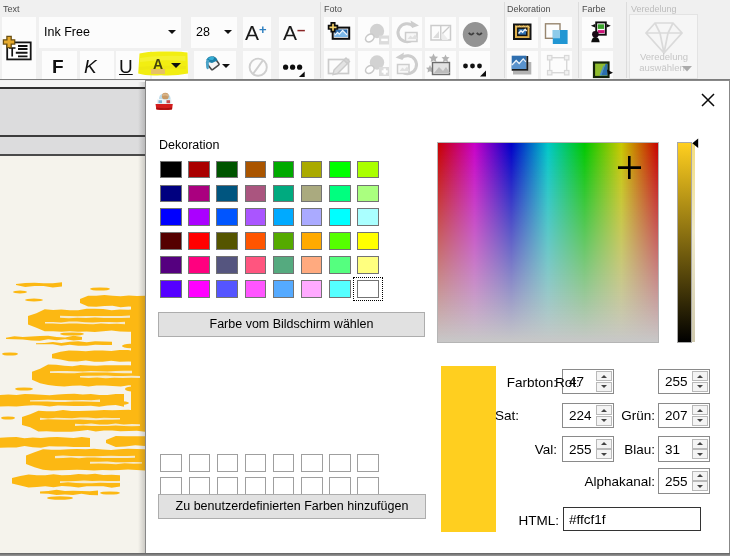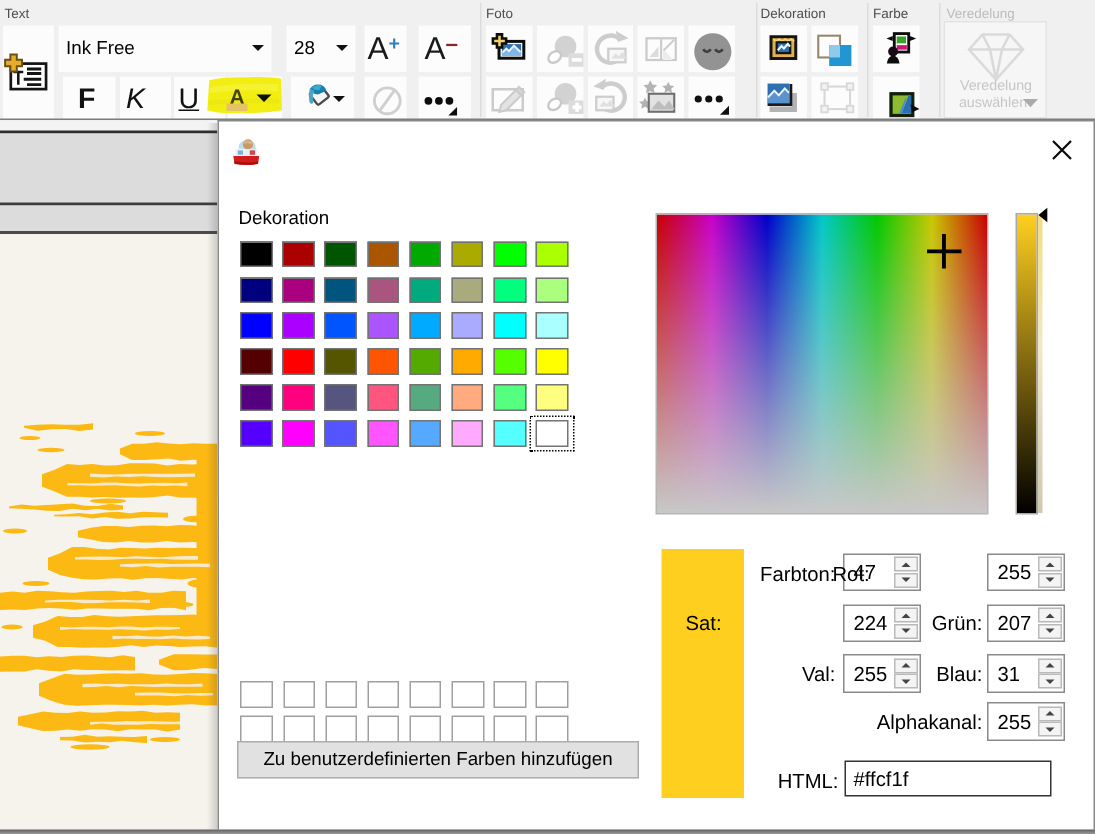--- a/index.html
+++ b/index.html
@@ -360,20 +360,21 @@
   <div class="gc" style="left:188.3px;top:279.9px;background:#ff00ff"></div>
   <div class="gc" style="left:216.4px;top:279.9px;background:#5555ff"></div>
   <div class="gc" style="left:244.5px;top:279.9px;background:#ff55ff"></div>
   <div class="gc" style="left:272.6px;top:279.9px;background:#55aaff"></div>
   <div class="gc" style="left:300.7px;top:279.9px;background:#ffaaff"></div>
   <div class="gc" style="left:328.8px;top:279.9px;background:#55ffff"></div>
   <div class="gc" style="left:356.9px;top:279.9px;background:#ffffff"></div>
 
   <div class="abs" style="left:353.4px;top:276.5px;width:29.4px;height:24.9px;border:1px dotted #000"></div>
 
+  <div class="btn" style="left:158px;top:312px;width:267px;height:24.7px;line-height:23px">Farbe vom Bildschirm wählen</div>
 
   <div class="cc" style="left:160.4px;top:454.3px"></div>
   <div class="cc" style="left:188.5px;top:454.3px"></div>
   <div class="cc" style="left:216.7px;top:454.3px"></div>
   <div class="cc" style="left:244.8px;top:454.3px"></div>
   <div class="cc" style="left:272.9px;top:454.3px"></div>
   <div class="cc" style="left:301.1px;top:454.3px"></div>
   <div class="cc" style="left:329.2px;top:454.3px"></div>
   <div class="cc" style="left:357.3px;top:454.3px"></div>
   <div class="cc" style="left:160.4px;top:476.7px"></div>
@@ -413,21 +414,21 @@
       <div class="up"></div>
       <div class="dn"></div>
     </div>
   <div class="lbl" style="left:555px;top:374.5px;width:100px;text-align:left">Rot:</div>
   <div class="sb" style="left:658px;top:368.8px">
       <div class="v">255</div>
       <div class="up"></div>
       <div class="dn"></div>
     </div>
 
-  <div class="lbl" style="left:457px;top:408.3px;width:100px;text-align:left">Sat:</div>
+  <div class="lbl" style="left:457px;top:408.3px;width:100px;text-align:center">Sat:</div>
   <div class="sb" style="left:562px;top:402.6px">
       <div class="v">224</div>
       <div class="up"></div>
       <div class="dn"></div>
     </div>
   <div class="lbl" style="left:555px;top:408.3px;width:100px;text-align:right">Grün:</div>
   <div class="sb" style="left:658px;top:402.6px">
       <div class="v">207</div>
       <div class="up"></div>
       <div class="dn"></div>

